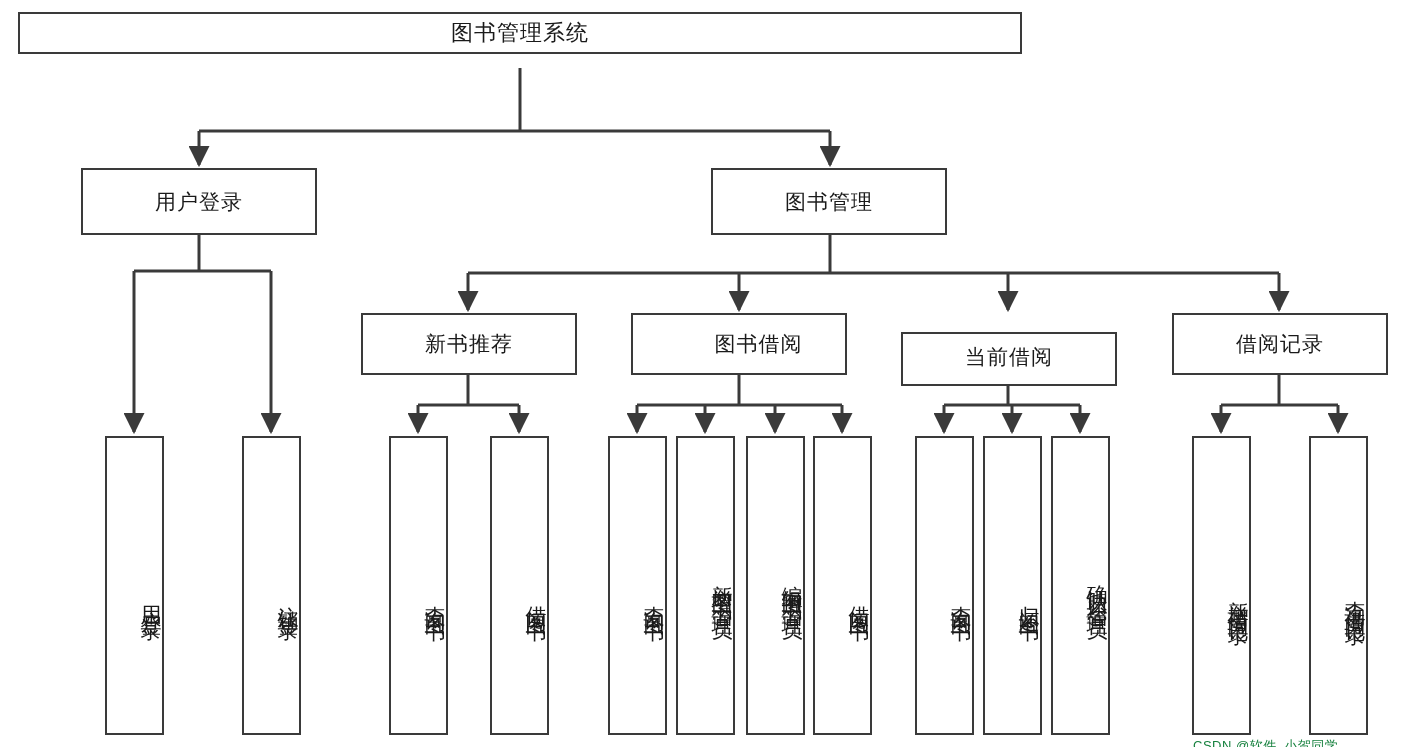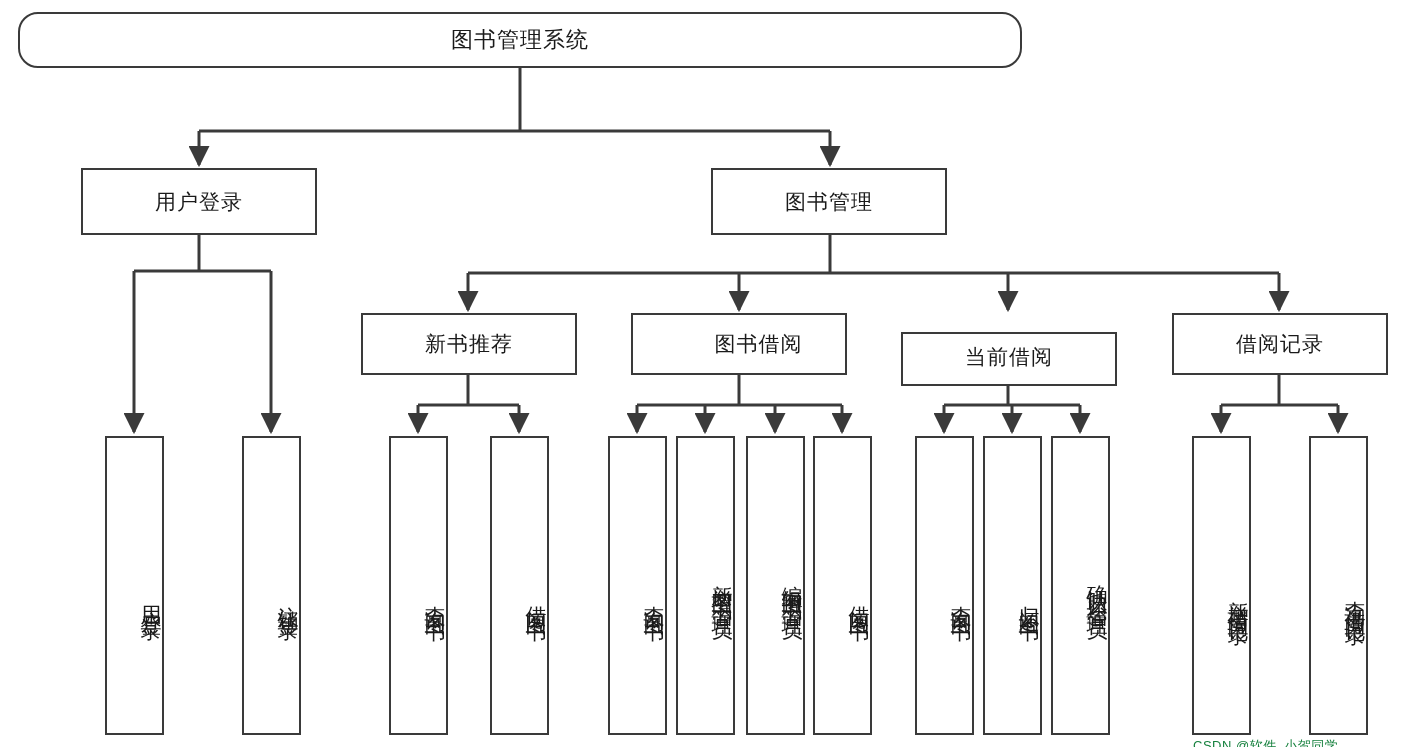--- a/index.html
+++ b/index.html
@@ -116,21 +116,21 @@
       <path d="M 1012 405 L 1012 432" marker-end="url(#arrow)"></path>
       <path d="M 1080 405 L 1080 432" marker-end="url(#arrow)"></path>
 
       <path d="M 1279 375 L 1279 405"></path>
       <path d="M 1221 405 L 1338 405"></path>
       <path d="M 1221 405 L 1221 432" marker-end="url(#arrow)"></path>
       <path d="M 1338 405 L 1338 432" marker-end="url(#arrow)"></path>
     </g>
   </svg>
 
-  <div class="node horiz root" style="left:18px; top:12px; width:1004px; height:56px;border-radius:20px;">
+  <div class="node horiz root" style="left:18px; top:12px; width:1004px; height:42px;">
     <span>图书管理系统</span>
   </div>
 
   <div class="node horiz" style="left:81px; top:168px; width:236px; height:67px;">
     <span>用户登录</span>
   </div>
   <div class="node horiz" style="left:361px; top:313px; width:216px; height:62px;">
     <span>新书推荐</span>
   </div>
 

